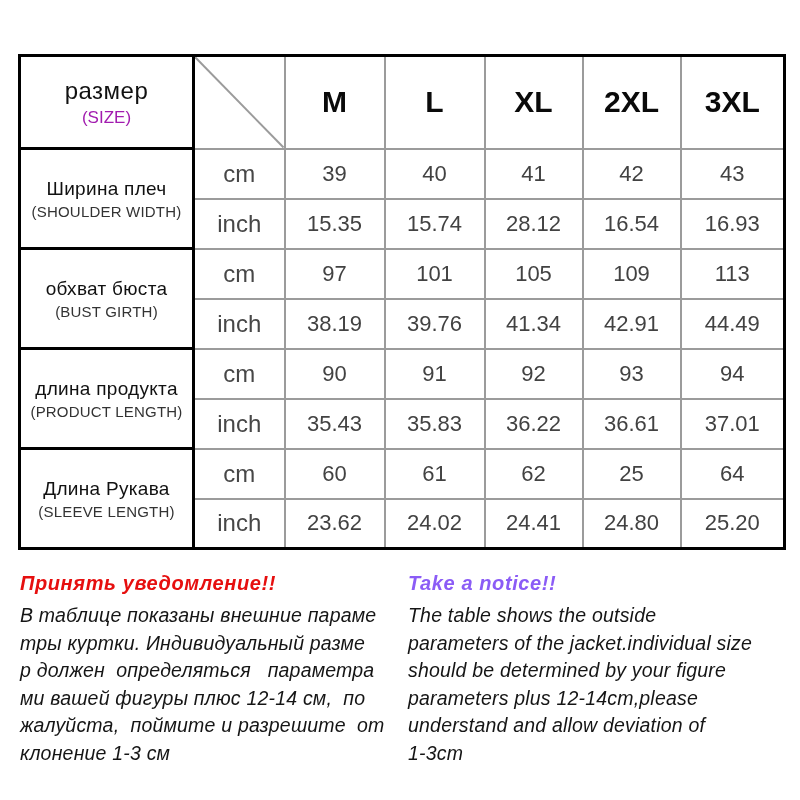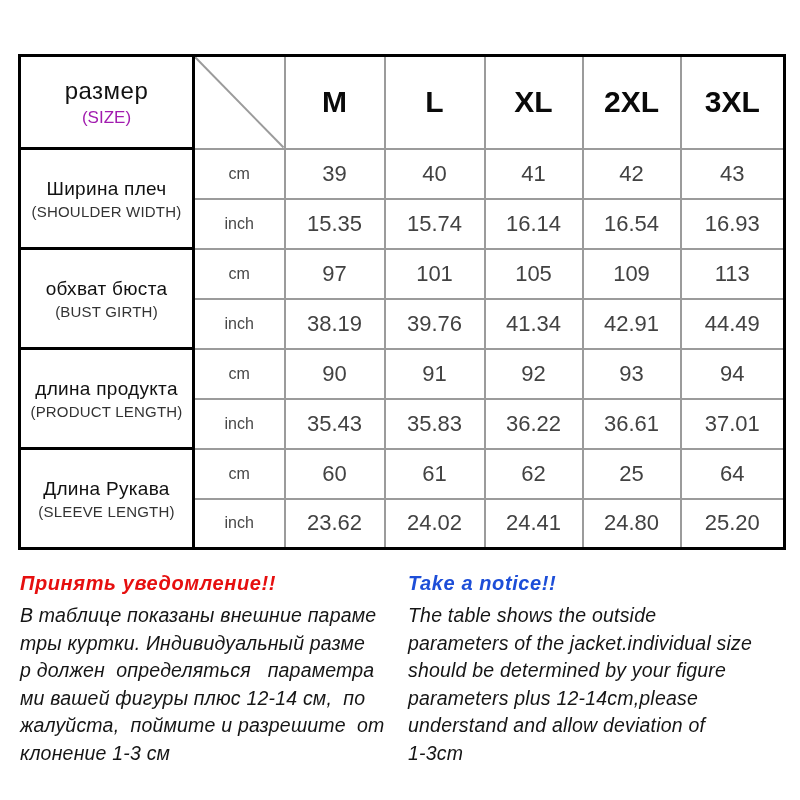--- a/index.html
+++ b/index.html
@@ -39,21 +39,21 @@
   tr.row-header { height: 93px; }
   tr.row-data   { height: 50px; }
 
   .corner-ru { font-size: 24px; color: #111; letter-spacing: 0.5px; }
   .corner-en { font-size: 17px; color: #a21caf; margin-top: 3px; }
 
   .rowlabel-ru { font-size: 19px; color: #111; letter-spacing: 0.3px; }
   .rowlabel-en { font-size: 15px; color: #333; margin-top: 3px; letter-spacing: 0.2px; }
 
   td.cell-size { font-size: 30px; font-weight: 600; color: #0a0a0a; }
-  td.cell-unit { font-size: 16px; color: #474747; }
+  td.cell-unit { font-size: 24px; color: #474747; }
   td.cell-val  { font-size: 22px; color: #424242; }
 
   td.cell-diag { position: relative; }
   td.cell-diag svg { position: absolute; left: 0; top: 0; width: 100%; height: 100%; display: block; }
 
   
   .notice {
     position: absolute;
     top: 572px;
     font-style: italic;
@@ -117,21 +117,21 @@
       <td class="cell-val">39</td>
       <td class="cell-val">40</td>
       <td class="cell-val">41</td>
       <td class="cell-val">42</td>
       <td class="cell-val">43</td>
     </tr>
     <tr class="row-data">
       <td class="cell-unit">inch</td>
       <td class="cell-val">15.35</td>
       <td class="cell-val">15.74</td>
-      <td class="cell-val">16.14</td>
+      <td class="cell-val">28.12</td>
       <td class="cell-val">16.54</td>
       <td class="cell-val">16.93</td>
     </tr>
 
     <tr class="row-data">
       <td class="cell-rowlabel" rowspan="2">
         <div class="rowlabel-ru">обхват бюста</div>
         <div class="rowlabel-en">(BUST GIRTH)</div>
       </td>
       <td class="cell-unit">cm</td>
@@ -198,21 +198,21 @@
     <div class="notice-title" style="color: rgb(230, 15, 15);">Принять уведомление!!</div>
     <div class="notice-body">В таблице показаны внешние параме
 тры куртки. Индивидуальный разме
 р должен  определяться   параметра
 ми вашей фигуры плюс 12-14 см,  по
 жалуйста,  поймите и разрешите  от
 клонение 1-3 см</div>
   </div>
 
   <div class="notice notice-en">
-    <div class="notice-title" style="color: #1d4ed8;">Take a notice!!</div>
+    <div class="notice-title" style="color: #8b5cf6;">Take a notice!!</div>
     <div class="notice-body">The table shows the outside
 parameters of the jacket.individual size
 should be determined by your figure
 parameters plus 12-14cm,please
 understand and allow deviation of
 1-3cm</div>
   </div>
 
 </div>
 

